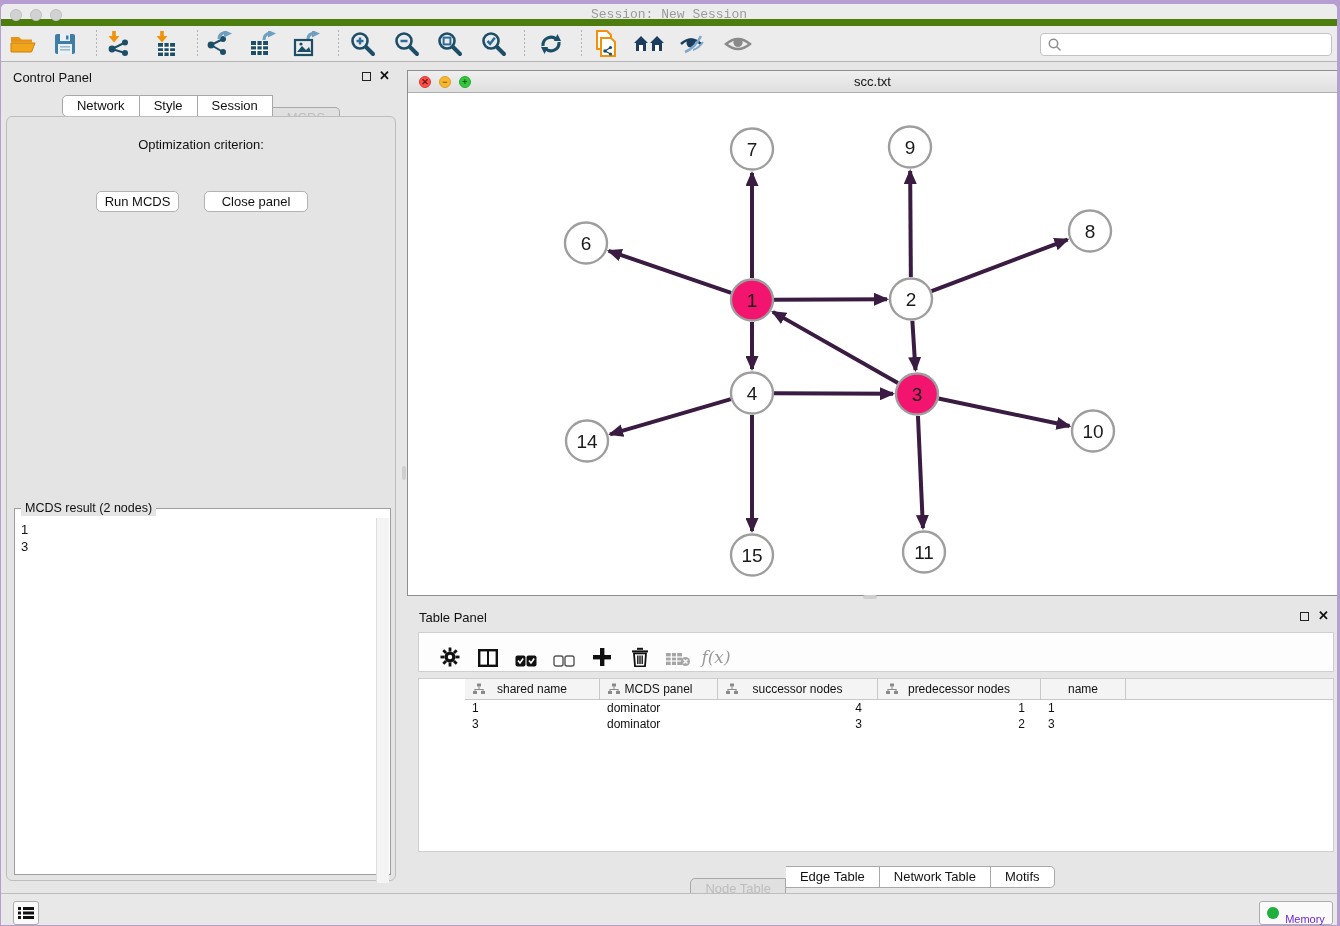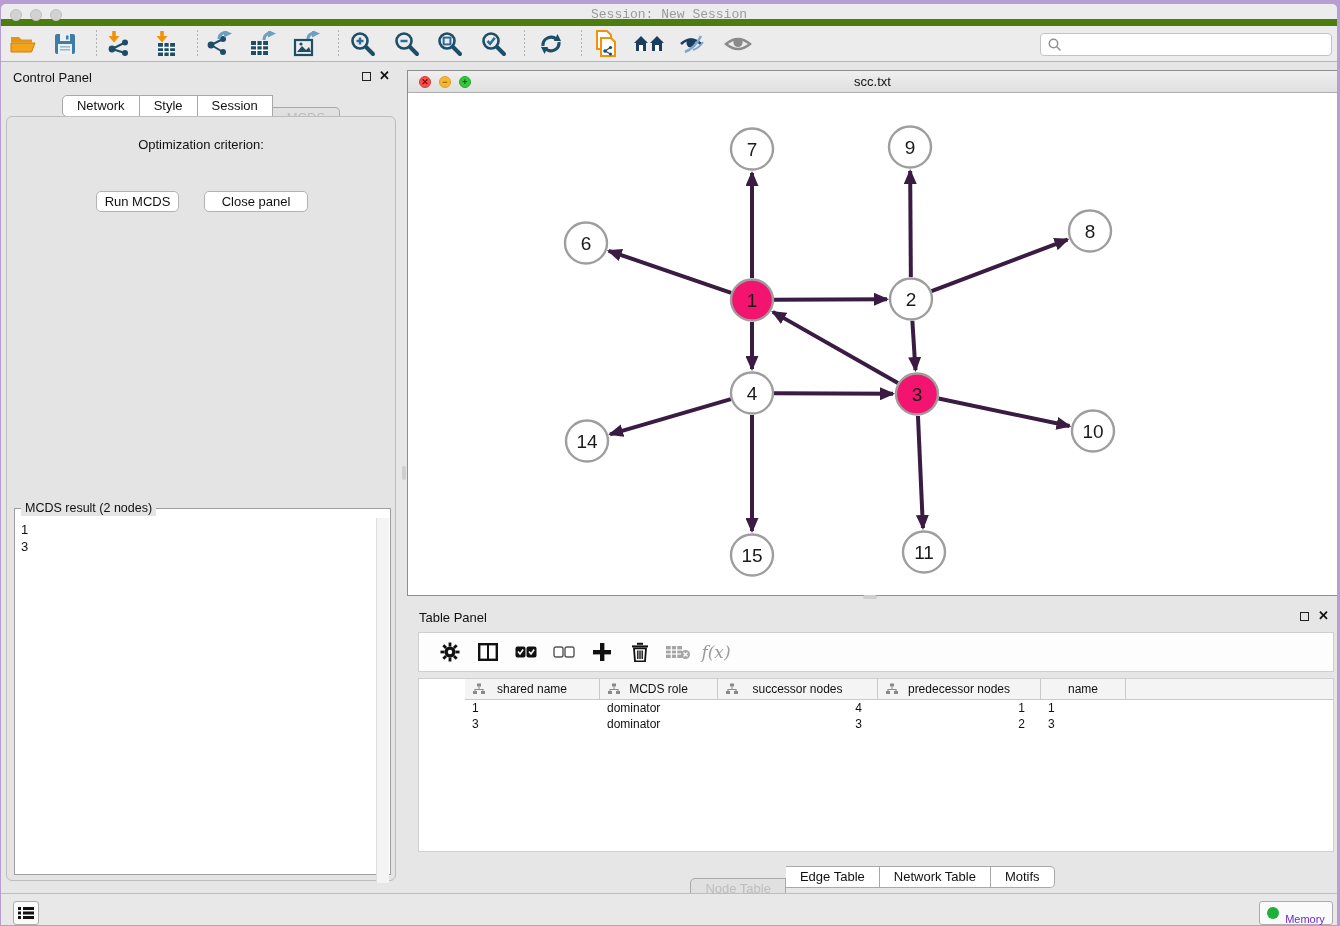--- a/index.html
+++ b/index.html
@@ -80,21 +80,21 @@
   .tl.red { background:#f9504a; border:1px solid #dd3b36; }
   .tl.yellow { background:#f7b630; border:1px solid #dd9f22; }
   .tl.green { background:#35c53e; border:1px solid #26aa30; }
   .tl.red span { color:#7c100d; } .tl.yellow span { color:#8a5d05; } .tl.green span { color:#0d5e13; }
   .net-canvas { position:absolute; left:0; top:22px; width:929px; height:502px; background:#fff; }
 
   
   .tpanel { position:absolute; left:406px; top:540px; width:931px; height:291px; background:#e6e6e6; }
   .tp-toolbar { position:absolute; left:11px; top:30px; width:916px; height:40px; background:#fdfdfd;
                 border:1px solid #cfcfcf; display:flex; align-items:center; padding-left:12px; }
-  .tp-ic { width:38px; height:30px; display:flex; align-items:center; justify-content:center; }
+  .tp-ic { width:38px; height:30px; display:flex; align-items:flex-end; justify-content:center; }
   .fx { font-family:"DejaVu Serif", serif; font-style:italic; font-size:17px; color:#9a9a9a; }
   .tbl { position:absolute; left:11px; top:76px; width:916px; height:174px; background:#fff;
          border:1px solid #cfcfcf;padding-left:46px; }
   .tbl-header { display:flex; height:21px; background:#f4f4f4; border-bottom:1px solid #c9c9c9; }
   .th { position:relative; display:flex; align-items:center; justify-content:center;
         border-right:1px solid #c9c9c9; font-size:12px; color:#111; }
   .th svg { position:absolute; left:8px; }
   .tbl-row { display:flex; height:16px; font-size:12px; color:#111; }
   .td { overflow:hidden; white-space:nowrap; }
   .tp-tabs { position:absolute; left:0; width:100%; top:264px; display:flex; justify-content:center; }
@@ -502,21 +502,21 @@
                 <g fill="#8a8a8a">
                   <rect x="4" y="0.5" width="4" height="3"></rect>
                   <rect x="0" y="8" width="4" height="3"></rect>
                   <rect x="8" y="8" width="4" height="3"></rect>
                   <path d="M5.5,3.5 h1 v2.5 h-1 z"></path>
                   <path d="M1.5,6 h9 v1 h-9 z"></path>
                   <path d="M1.5,6.5 h1 v1.8 h-1 z"></path>
                   <path d="M9.5,6.5 h1 v1.8 h-1 z"></path>
                 </g>
               </svg>
-            <span>MCDS role</span>
+            <span>MCDS panel</span>
           </div>
           <div class="th" style="width:160px">
             <svg width="12" height="12" viewBox="0 0 12 12">
                 <g fill="#8a8a8a">
                   <rect x="4" y="0.5" width="4" height="3"></rect>
                   <rect x="0" y="8" width="4" height="3"></rect>
                   <rect x="8" y="8" width="4" height="3"></rect>
                   <path d="M5.5,3.5 h1 v2.5 h-1 z"></path>
                   <path d="M1.5,6 h9 v1 h-9 z"></path>
                   <path d="M1.5,6.5 h1 v1.8 h-1 z"></path>

